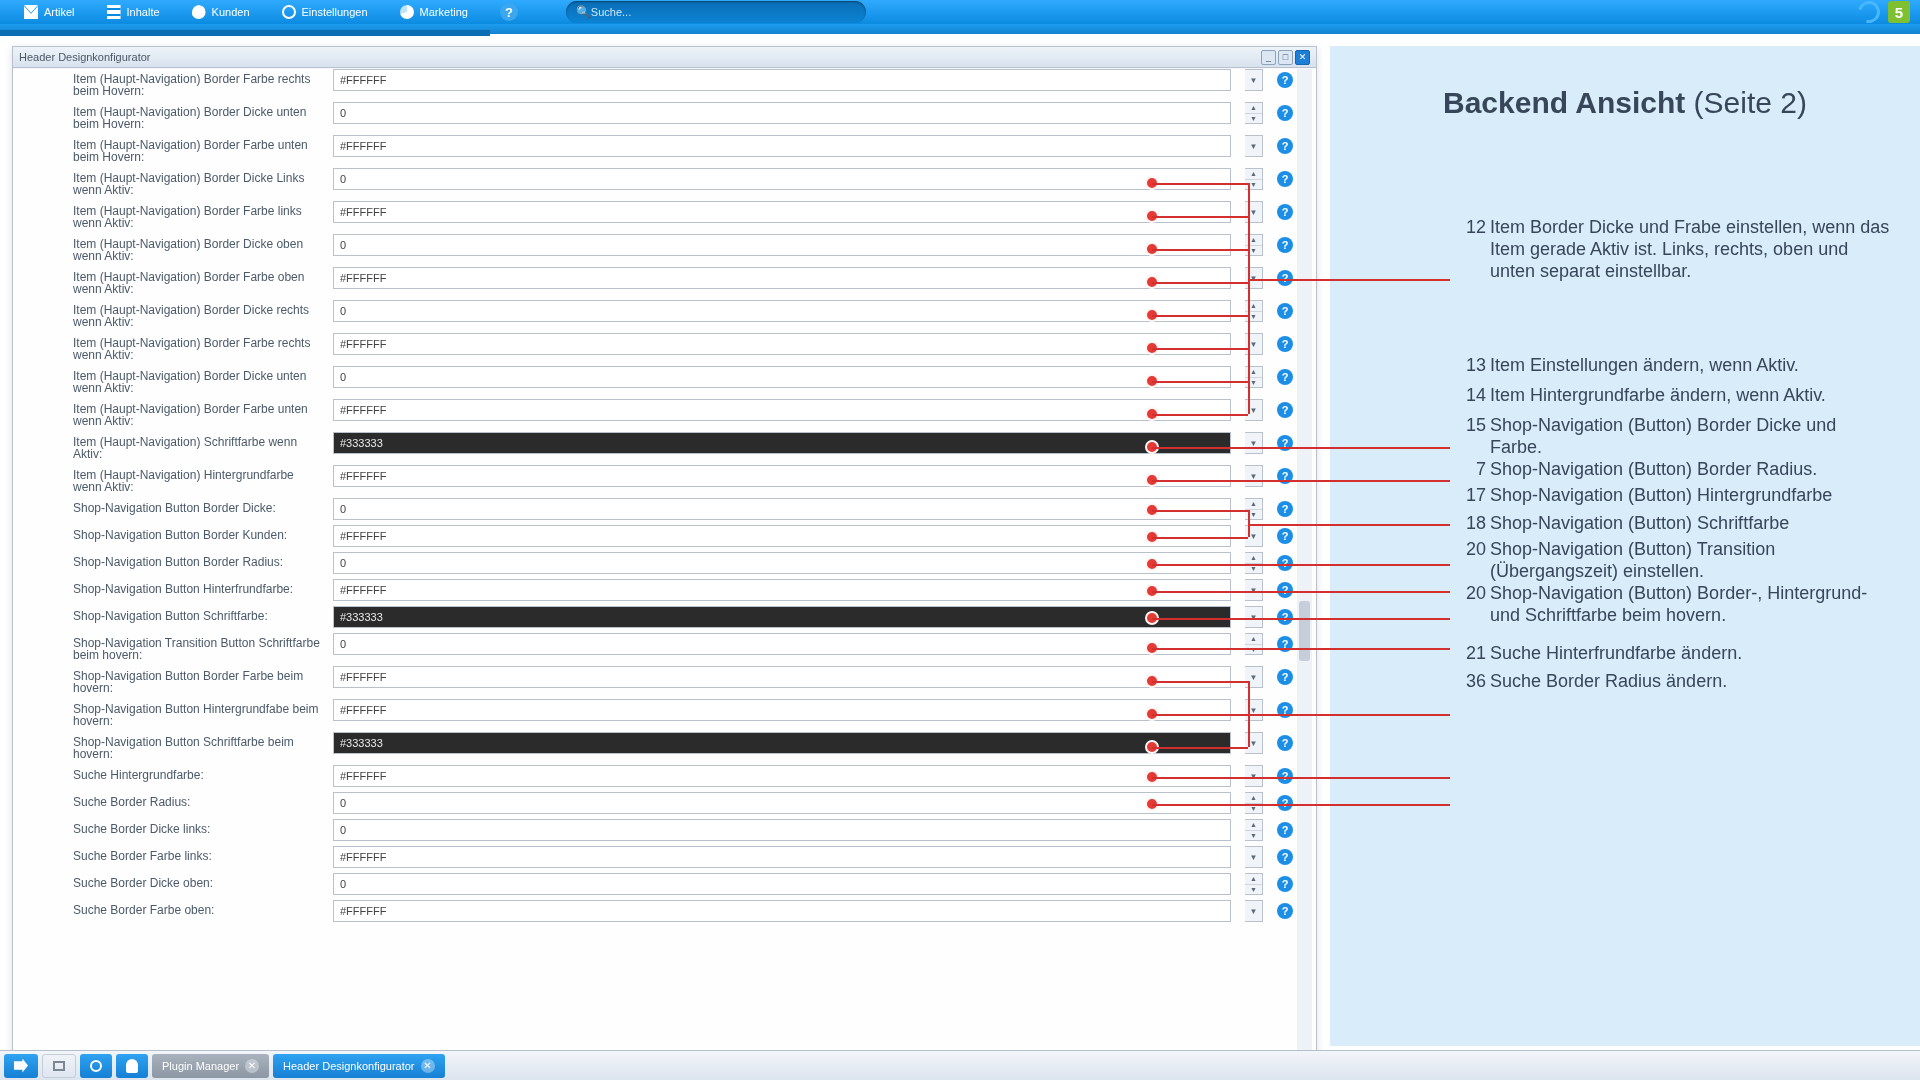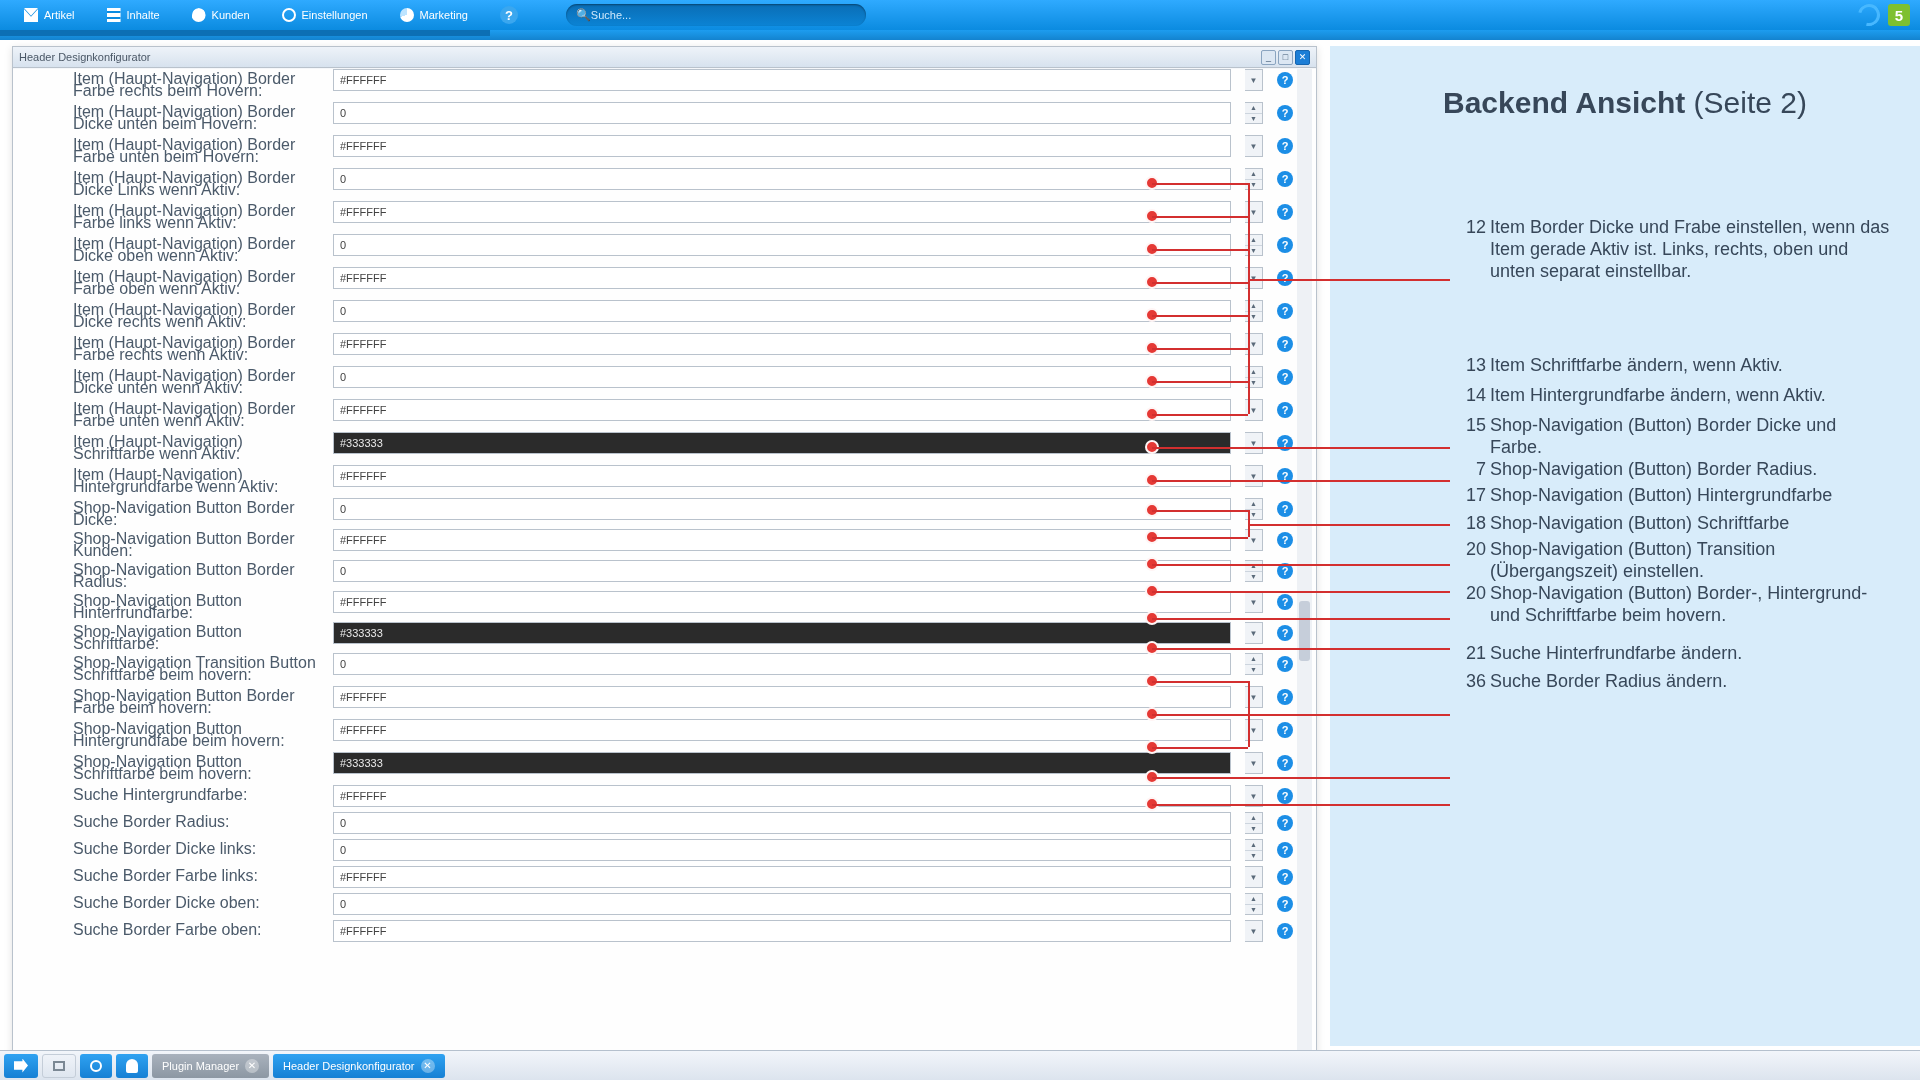--- a/index.html
+++ b/index.html
@@ -1,19 +1,19 @@
 <!DOCTYPE html>
 <html><head>
 <meta charset="utf-8">
 <style>
   * { box-sizing: border-box; margin: 0; padding: 0; }
   body { font-family: Arial, Helvetica, sans-serif; font-size: 11px; background: #fff; overflow: hidden; width: 1920px; height: 1080px; position: relative; }
 
   
-  .topbar { height: 30px; background: linear-gradient(#2faaff,#0b8be0); display: flex; align-items: center; padding: 0 10px; color: #fff; gap: 4px; }
+  .topbar { height: 24px; background: linear-gradient(#2faaff,#0b8be0); display: flex; align-items: center; padding: 0 10px; color: #fff; gap: 4px; }
   .menu-item { display: flex; align-items: center; gap: 6px; height: 30px; padding: 0 14px; cursor: pointer; }
   .menu-item .ico { width: 14px; height: 14px; display: inline-block; }
   .ico-envelope { background:#fff; clip-path: polygon(0 0,100% 0,100% 100%,0 100%); position:relative; }
   .ico-envelope::after{content:"";position:absolute;inset:0;background:linear-gradient(#fff,#fff);clip-path:polygon(0 0,50% 55%,100% 0,100% 8%,50% 63%,0 8%);background:#0b8be0;}
   .ico-list { background:#fff;clip-path:inset(0);position:relative;}
   .ico-list::before{content:"";position:absolute;left:0;right:0;top:3px;height:2px;background:#0b8be0;}
   .ico-list::after{content:"";position:absolute;left:0;right:0;bottom:3px;height:2px;background:#0b8be0;}
   .ico-user{background:#fff;border-radius:50% 50% 0 0;clip-path:circle(50%);}
   .ico-gear{width:14px;height:14px;border:2px solid #fff;border-radius:50%;}
   .ico-chart{width:14px;height:14px;border-radius:50%;background:conic-gradient(#fff 0 70%,#bde4ff 70% 100%);}
@@ -36,21 +36,21 @@
   .panel-title{height:21px;background:linear-gradient(#eef3f9,#d7e2ee);border-bottom:1px solid #b9c2cc;display:flex;align-items:center;padding:0 6px;color:#4a5766;font-size:11px;}
   .panel-title .win-icons{margin-left:auto;display:flex;gap:2px;}
   .win-btn{width:15px;height:15px;border:1px solid #8aa4c0;background:#dce7f3;border-radius:2px;display:flex;align-items:center;justify-content:center;font-size:9px;color:#3a5470;cursor:pointer;}
   .win-btn.close{background:#1c7ed6;color:#fff;border-color:#1565b0;}
 
   .panel-body{position:absolute;top:22px;bottom:0;left:0;right:0;overflow:hidden;background:#fefefe;}
   .rows{position:absolute;top:0;left:60px;width:1220px;}
 
   .row{display:flex;align-items:flex-start;min-height:26px;margin-bottom:1px;}
   .row.tall{min-height:32px;}
-  .lbl{width:260px;padding:4px 8px 2px 0;color:#4b5a6a;font-size:16px;line-height:12px;}
+  .lbl{width:260px;padding:4px 8px 2px 0;color:#4b5a6a;font-size:12px;line-height:12px;}
   .fieldwrap{flex:1;display:flex;align-items:center;gap:14px;}
   .txt{flex:1;height:22px;border:1px solid #b9c2cc;background:#fff;padding:0 6px;font-size:11px;color:#424242;}
   .txt.dark{background:#2b2b2b;color:#e9e9e9;}
   .spin{width:18px;height:22px;border:1px solid #b9c2cc;border-left:none;background:#f0f3f7;display:flex;flex-direction:column;}
   .spin div{flex:1;display:flex;align-items:center;justify-content:center;font-size:7px;color:#5a6a7a;border-bottom:1px solid #cdd5de;}
   .spin div:last-child{border-bottom:none;}
   .dd{width:18px;height:22px;border:1px solid #b9c2cc;border-left:none;background:#f0f3f7;display:flex;align-items:center;justify-content:center;font-size:8px;color:#5a6a7a;}
   .help{width:16px;height:16px;border-radius:50%;background:#1c8ee6;color:#fff;font-size:11px;font-weight:bold;display:flex;align-items:center;justify-content:center;cursor:pointer;}
 
   
@@ -433,21 +433,21 @@
 
 <div class="info">
   <h1><b>Backend Ansicht</b><span> (Seite 2)</span></h1>
   <div id="notes">
       <div class="note" style="position: absolute; left: 130px; right: 30px; top: 170px;">
         <span class="num">12</span>
         <span>Item Border Dicke und Frabe einstellen, wenn das Item gerade Aktiv ist. Links, rechts, oben und unten separat einstellbar.</span>
       </div>
       <div class="note" style="position: absolute; left: 130px; right: 30px; top: 308px;">
         <span class="num">13</span>
-        <span>Item Schriftfarbe ändern, wenn Aktiv.</span>
+        <span>Item Einstellungen ändern, wenn Aktiv.</span>
       </div>
       <div class="note" style="position: absolute; left: 130px; right: 30px; top: 338px;">
         <span class="num">14</span>
         <span>Item Hintergrundfarbe ändern, wenn Aktiv.</span>
       </div>
       <div class="note" style="position: absolute; left: 130px; right: 30px; top: 368px;">
         <span class="num">15</span>
         <span>Shop-Navigation (Button) Border Dicke und Farbe.</span>
       </div>
       <div class="note" style="position: absolute; left: 130px; right: 30px; top: 412px;">

